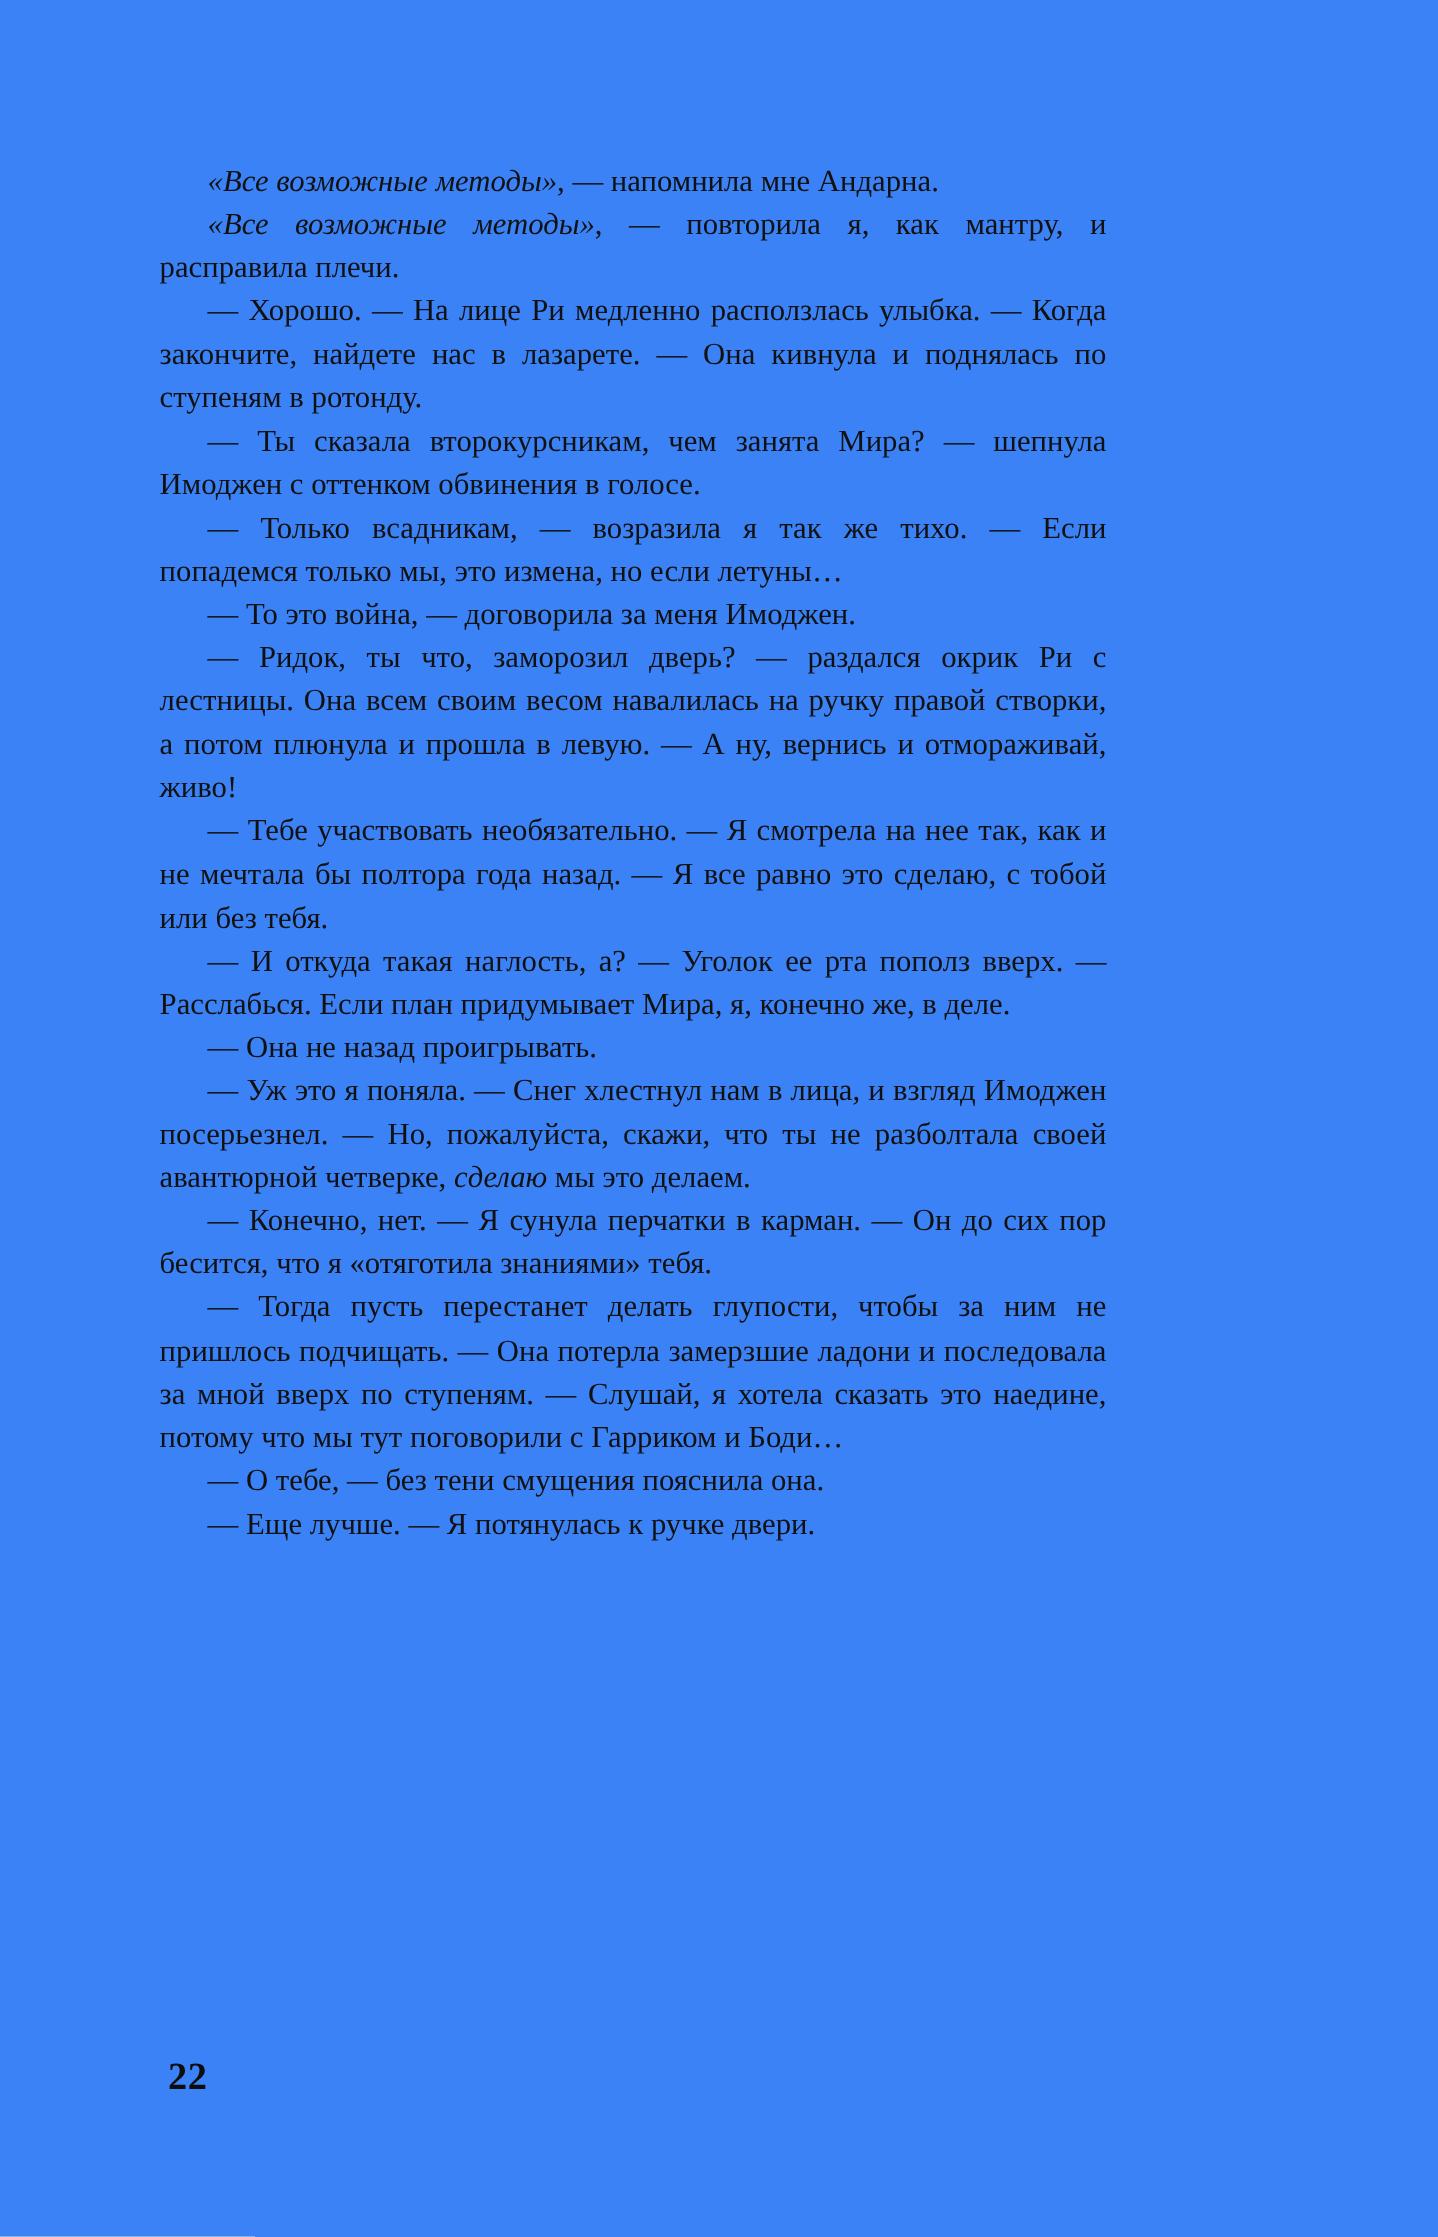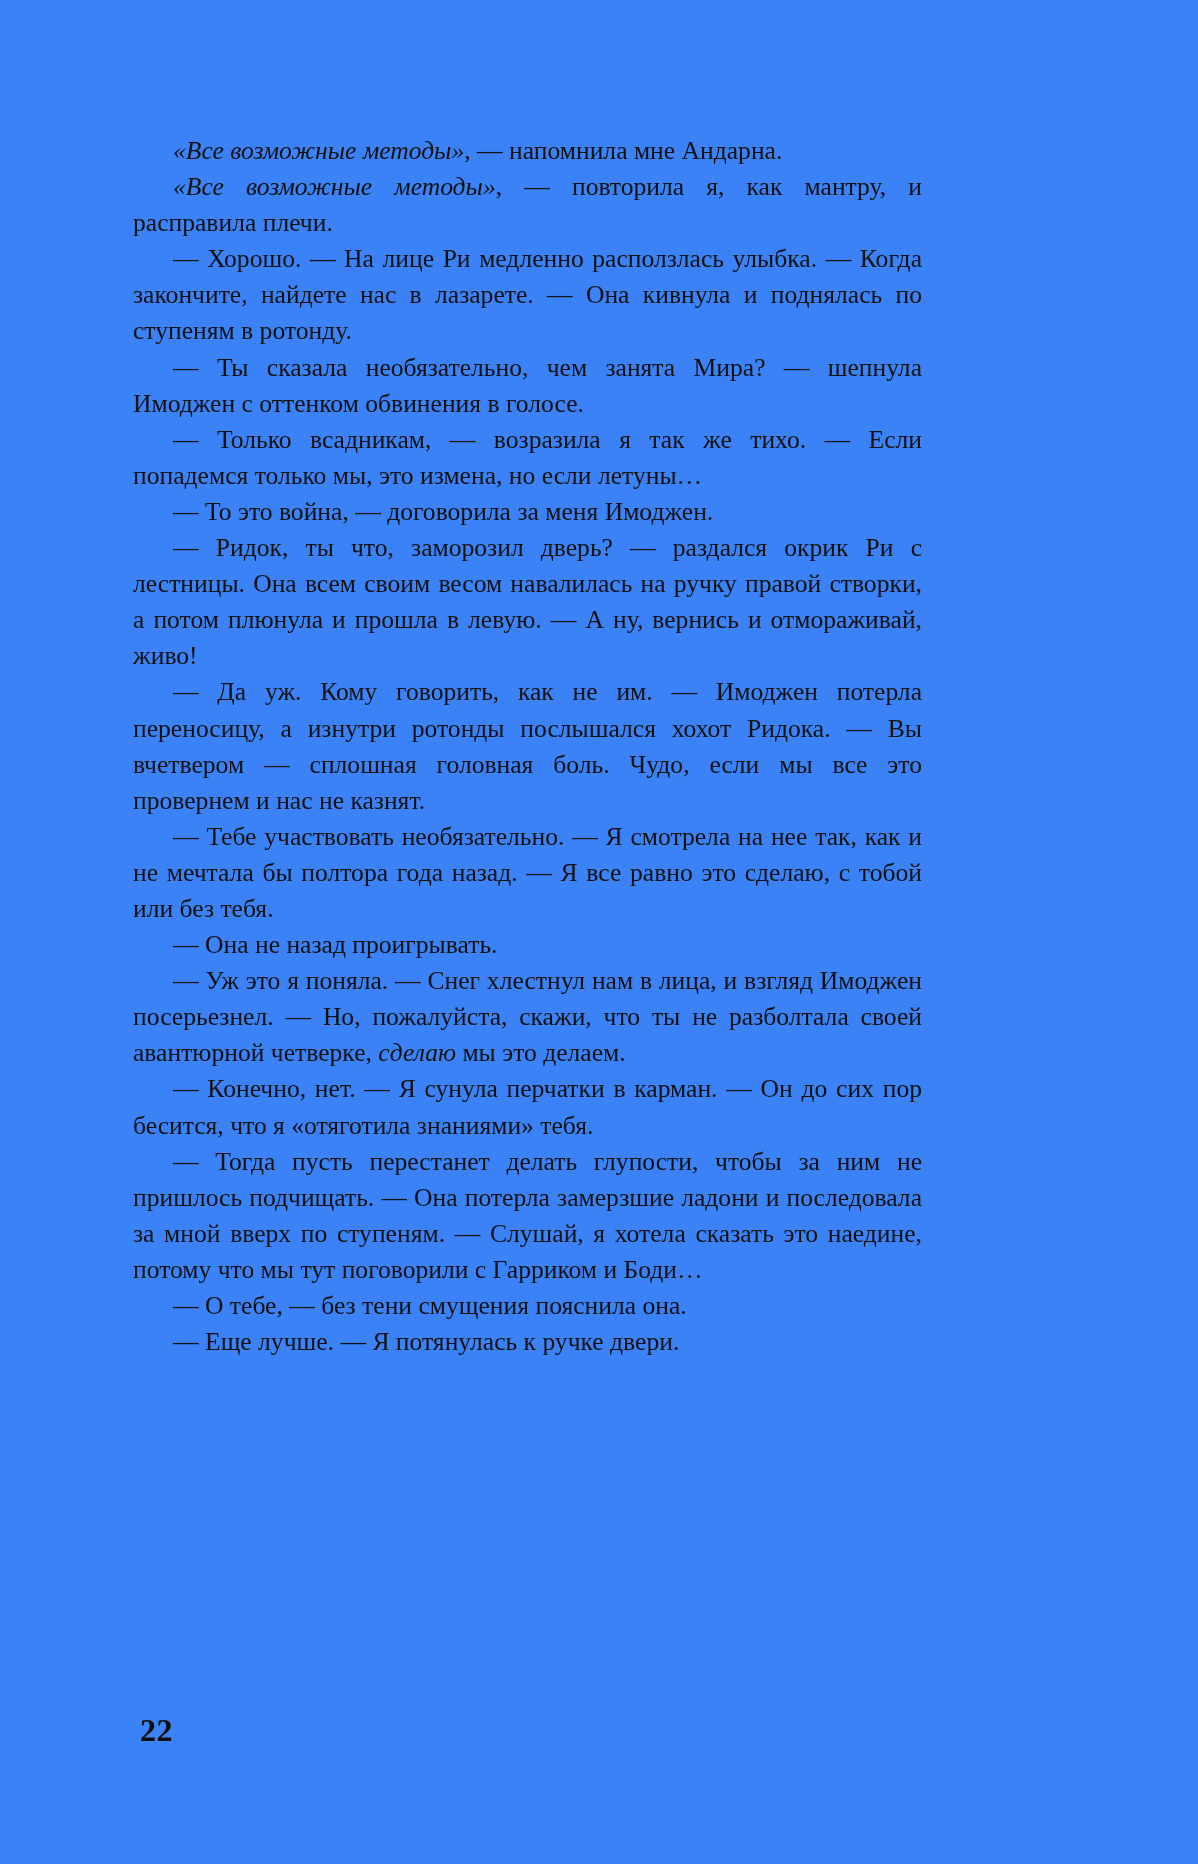--- a/index.html
+++ b/index.html
@@ -60,26 +60,26 @@
 </style>
 </head>
 <body>
 
 <div class="page">
 
   <div class="text-block" id="body-text">
       <p><span class="ital">«Все возможные методы»</span><span>, — напомнила мне Андарна.</span></p>
       <p><span class="ital">«Все возможные методы»</span><span>, — повторила я, как мантру, и расправила плечи.</span></p>
       <p><span>— Хорошо. — На лице Ри медленно расползлась улыбка. — Когда закончите, найдете нас в лазарете. — Она кивнула и поднялась по ступеням в ротонду.</span></p>
-      <p><span>— Ты сказала необязательно, чем занята Мира? — шепнула Имоджен с оттенком обвинения в голосе.</span></p>
+      <p><span>— Ты сказала второкурсникам, чем занята Мира? — шепнула Имоджен с оттенком обвинения в голосе.</span></p>
       <p><span>— Только всадникам, — возразила я так же тихо. — Если попадемся только мы, это измена, но если летуны…</span></p>
       <p><span>— То это война, — договорила за меня Имоджен.</span></p>
       <p><span>— Ридок, ты что, заморозил дверь? — раздался окрик Ри с лестницы. Она всем своим весом навалилась на ручку правой створки, а потом плюнула и прошла в левую. — А ну, вернись и отмораживай, живо!</span></p>
-      <p><span>— Да уж. Кому говорить, как не им. — Имоджен потерла переносицу, а изнутри ротонды послышался хохот Ридока. — Вы вчетвером — сплошная головная боль. Чудо, если мы все это провернем и нас не казнят.</span></p>
       <p><span>— Тебе участвовать необязательно. — Я смотрела на нее так, как и не мечтала бы полтора года назад. — Я все равно это сделаю, с тобой или без тебя.</span></p>
+      <p><span>— И откуда такая наглость, а? — Уголок ее рта пополз вверх. — Расслабься. Если план придумывает Мира, я, конечно же, в деле.</span></p>
       <p><span>— Она не назад проигрывать.</span></p>
       <p><span>— Уж это я поняла. — Снег хлестнул нам в лица, и взгляд Имоджен посерьезнел. — Но, пожалуйста, скажи, что ты не разболтала своей авантюрной четверке, </span><span class="ital">сделаю</span><span> мы это делаем.</span></p>
       <p><span>— Конечно, нет. — Я сунула перчатки в карман. — Он до сих пор бесится, что я «отяготила знаниями» тебя.</span></p>
       <p><span>— Тогда пусть перестанет делать глупости, чтобы за ним не пришлось подчищать. — Она потерла замерзшие ладони и последовала за мной вверх по ступеням. — Слушай, я хотела сказать это наедине, потому что мы тут поговорили с Гарриком и Боди…</span></p>
       <p><span>— О тебе, — без тени смущения пояснила она.</span></p>
       <p><span>— Еще лучше. — Я потянулась к ручке двери.</span></p>
     </div>
 
   <div class="folio">22</div>
 

